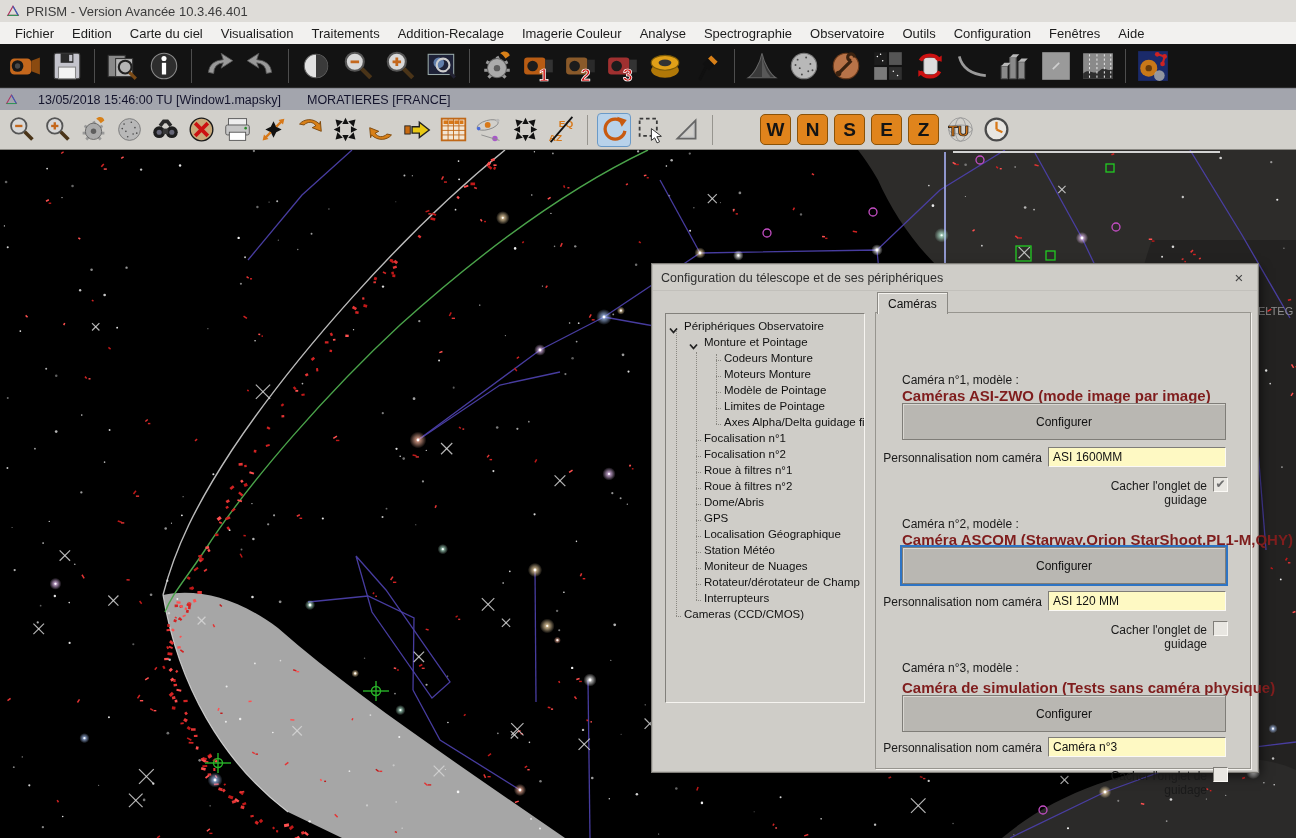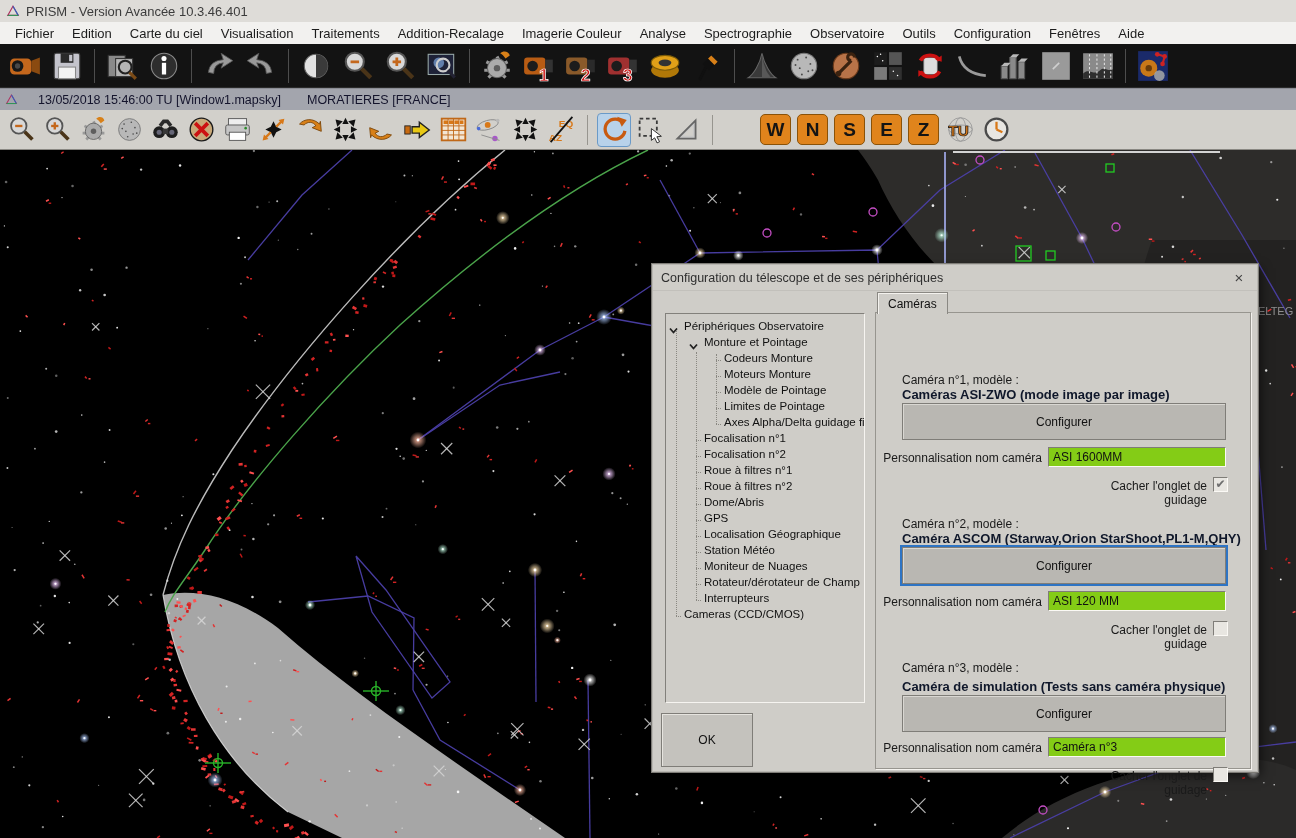--- a/index.html
+++ b/index.html
@@ -47,26 +47,26 @@
     border:1px solid #97958f;box-shadow:1px 1px 0 #f4f2ee;background:#cfcdc8;}
   #dlg-tree{position:absolute;left:12px;top:48px;width:198px;height:388px;background:#cfcdc8;
     border-top:1px solid #82807b;border-left:1px solid #82807b;border-bottom:1px solid #f6f4f0;border-right:1px solid #f6f4f0;
     overflow:hidden;}
   .tree-row{position:absolute;height:15px;font-size:11.5px;color:#111;white-space:nowrap;}
   .tree-chev{position:absolute;width:11px;height:11px;}
   .guide{position:absolute;width:0;border-left:1px dotted #8a8882;}
   .stub{position:absolute;height:0;border-top:1px dotted #8a8882;}
   .cam-section{position:absolute;left:0;width:374px;}
   .cam-label{position:absolute;left:26px;font-size:12px;color:#1a1a1a;}
-  .cam-model{position:absolute;left:26px;font-size:13px;font-weight:bold;color:#0f172a;white-space:nowrap;}
+  .cam-model{position:absolute;left:26px;font-size:15px;font-weight:bold;color:#7f1d1d;white-space:nowrap;}
   .cfg-btn{position:absolute;left:26px;width:324px;height:37px;background:#b9b7b2;border:1px solid #7f7d78;
     box-shadow:inset 1px 1px 0 #d9d7d2;font-size:12px;color:#111;display:flex;align-items:center;justify-content:center;box-sizing:border-box;}
   .cfg-btn.focused{outline:2px solid #2e74c4;outline-offset:0px;}
   .name-label{position:absolute;left:2px;width:164px;text-align:right;font-size:12px;color:#1a1a1a;}
-  .name-input{position:absolute;left:172px;width:178px;height:20px;background:#84cc16;
+  .name-input{position:absolute;left:172px;width:178px;height:20px;background:#fef9c3;
     border-top:1px solid #7f7d78;border-left:1px solid #7f7d78;border-bottom:1px solid #fbf9f5;border-right:1px solid #fbf9f5;
     font-family:"Liberation Sans",sans-serif;font-size:12px;color:#111;padding:0 4px;box-sizing:border-box;}
   .hide-label{position:absolute;left:191px;width:140px;text-align:right;font-size:12px;color:#1a1a1a;}
   .cb{position:absolute;left:337px;width:15px;height:15px;background:#e8e6e1;
     border-top:1px solid #7f7d78;border-left:1px solid #7f7d78;border-bottom:1px solid #fbf9f5;border-right:1px solid #fbf9f5;
     box-sizing:border-box;font-size:12px;line-height:12px;text-align:center;color:#6e6e6e;}
   .cb.checked::after{content:"\2714";}
   .dlg-btn{position:absolute;width:92px;height:54px;background:#c4c2bd;border:1px solid #7f7d78;
     box-shadow:inset 1px 1px 0 #e6e4df;font-size:12px;color:#111;display:flex;align-items:center;justify-content:center;box-sizing:border-box;}
 </style>
@@ -1598,14 +1598,13 @@
       <div class="tree-row" style="left: 38px; top: 230px;">Station Météo</div>
       <div class="stub" style="left: 30px; top: 254px; width: 5px;"></div>
       <div class="tree-row" style="left: 38px; top: 246px;">Moniteur de Nuages</div>
       <div class="stub" style="left: 30px; top: 270px; width: 5px;"></div>
       <div class="tree-row" style="left: 38px; top: 262px;">Rotateur/dérotateur de Champ</div>
       <div class="stub" style="left: 30px; top: 286px; width: 5px;"></div>
       <div class="tree-row" style="left: 38px; top: 278px;">Interrupteurs</div>
       <div class="stub" style="left: 10px; top: 302px; width: 5px;"></div>
       <div class="tree-row" style="left: 18px; top: 294px;">Cameras (CCD/CMOS)</div>
     </div>
-  <div class="dlg-btn" style="left:8px;top:448px;">OK</div>
 </div>
 
 </body></html>

